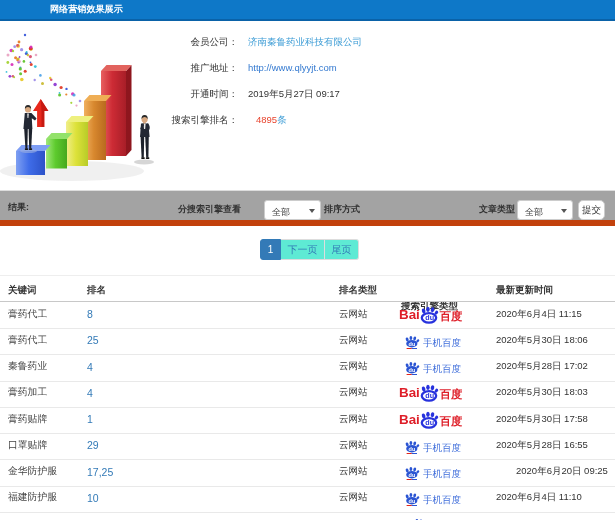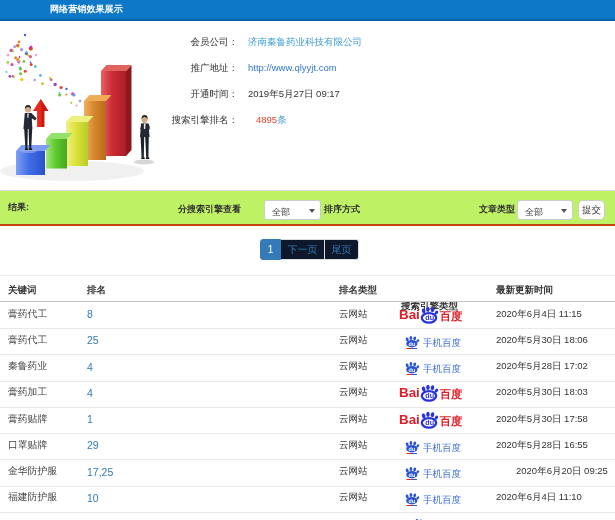--- a/index.html
+++ b/index.html
@@ -3,27 +3,27 @@
 <meta charset="utf-8">
 <style>
 * { margin:0; padding:0; box-sizing:border-box; }
 html,body { width:615px; height:520px; background:#fff; overflow:hidden; }
 body { font-family:"Liberation Sans",sans-serif; font-size:9.5px; color:#333; position:relative; }
 .abs { position:absolute; line-height:1; white-space:nowrap; }
 #topbar { position:absolute; left:0; top:0; width:615px; height:21px; background:#0e78c8; border-bottom:2px solid #0a62a8; }
 #topbar .t { position:absolute; left:18px; top:3px; color:#fff; font-weight:bold; font-size:9.1px;padding-left:32px; }
 .lab { position:absolute; width:238px; text-align:right; color:#333;padding-left:14px; }
 .val { position:absolute; left:248px; }
-#band { position:absolute; left:0; top:190px; width:615px; height:36px; background:#bef264; border-top:1px solid #ddd; border-bottom:2px solid #c2410c; }
+#band { position:absolute; left:0; top:190px; width:615px; height:36px; background:#a3a3a3; border-top:1px solid #ddd; border-bottom:6px solid #c2410c; }
 .blab { position:absolute; font-weight:bold; color:#333; top:11.5px; font-size:9px; }
 .sel { position:absolute; top:9px; height:20px; background:#fff; border:1px solid #ccc; border-radius:3px; color:#444; font-size:9px; }
 .sel span { position:absolute; left:7px; top:5px; }
 .sel i { position:absolute; right:5px; top:8px; width:0; height:0; border-left:3.5px solid transparent; border-right:3.5px solid transparent; border-top:4px solid #555; }
 #btn { position:absolute; left:578px; top:9px; width:27px; height:20px; background:#fff; border:1px solid #ccc; border-radius:5px; text-align:center; line-height:18px; color:#333; }
-.pg { position:absolute; top:239px; height:21px; border:1px solid #ddd; background:#0f172a; color:#337ab7; text-align:center; line-height:19px; font-size:10px; }
+.pg { position:absolute; top:239px; height:21px; border:1px solid #ddd; background:#5eead4; color:#337ab7; text-align:center; line-height:19px; font-size:10px; }
 .th { position:absolute; font-weight:bold; color:#333; }
 .td { position:absolute; color:#333; }
 .tdb { position:absolute; color:#337ab7; font-size:10.5px; }
 .rline { position:absolute; left:0; width:615px; height:1px; background:#e9e9e9; }
 </style>
 </head>
 <body>
 <div id="topbar">
     <div class="t">网络营销效果展示</div>
   </div>

